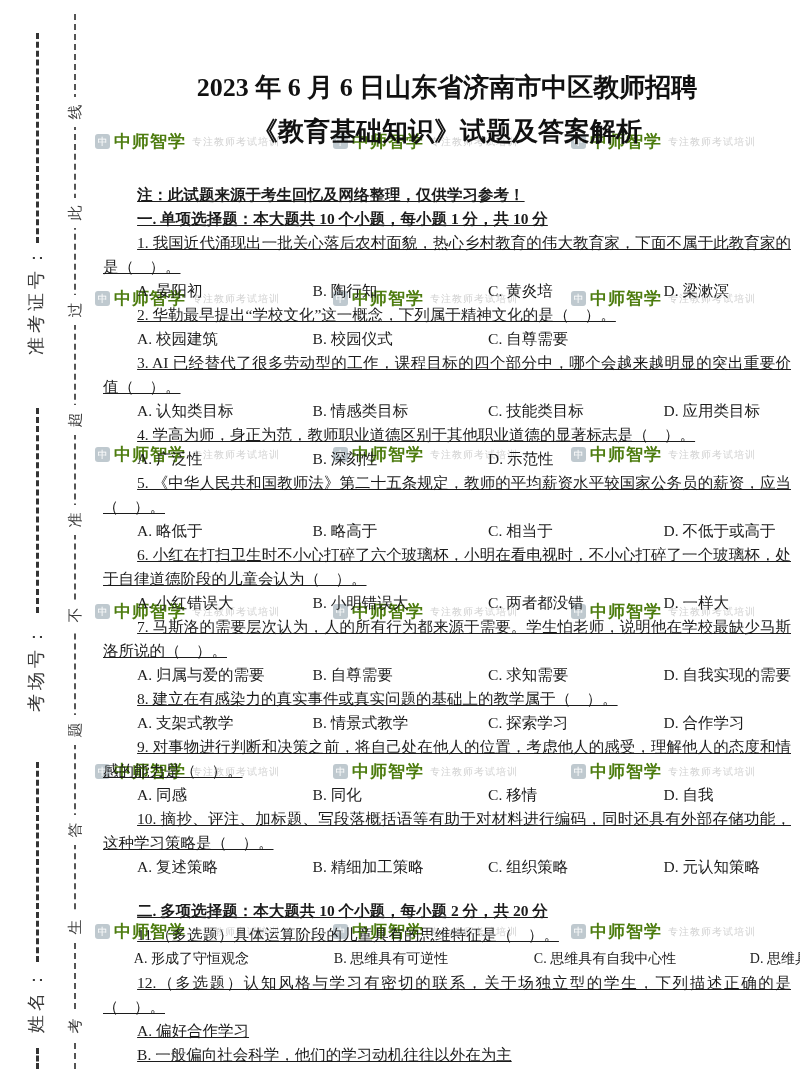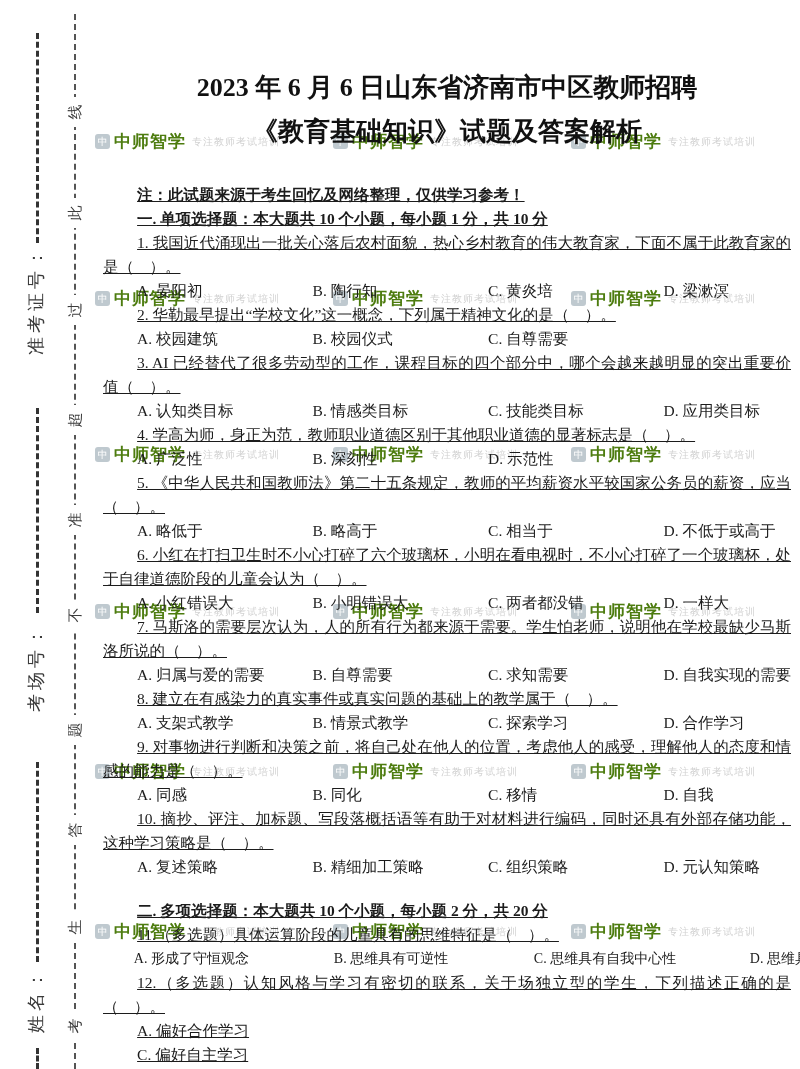--- a/index.html
+++ b/index.html
@@ -270,14 +270,15 @@
   <p class="para">11.（多选题）具体运算阶段的儿童具有的思维特征是（　）。</p>
   <div class="opts tight">
     <span>A. 形成了守恒观念</span>
     <span>B. 思维具有可逆性</span>
     <span>C. 思维具有自我中心性</span>
     <span>D. 思维具有逻辑同一性</span>
   </div>
 
   <p class="para">12.（多选题）认知风格与学习有密切的联系，关于场独立型的学生，下列描述正确的是（　）。</p>
   <p class="para">A. 偏好合作学习</p>
+  <p class="para">B. 一般偏向社会科学，他们的学习动机往往以外在为主</p>
   <p class="para">C. 偏好自主学习</p>
 </div>
 
 </body></html>

